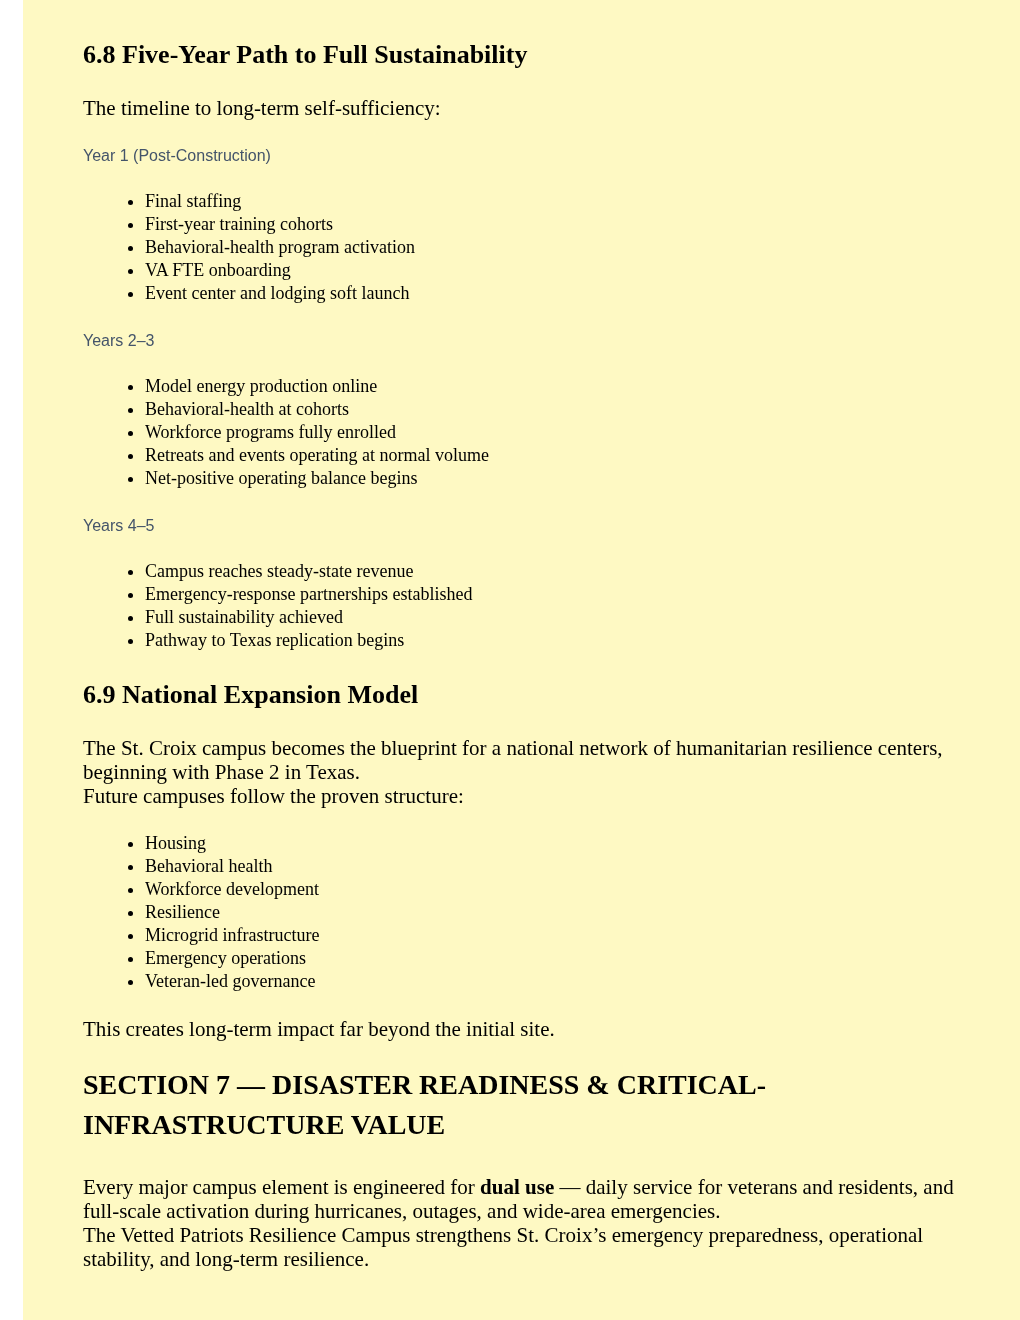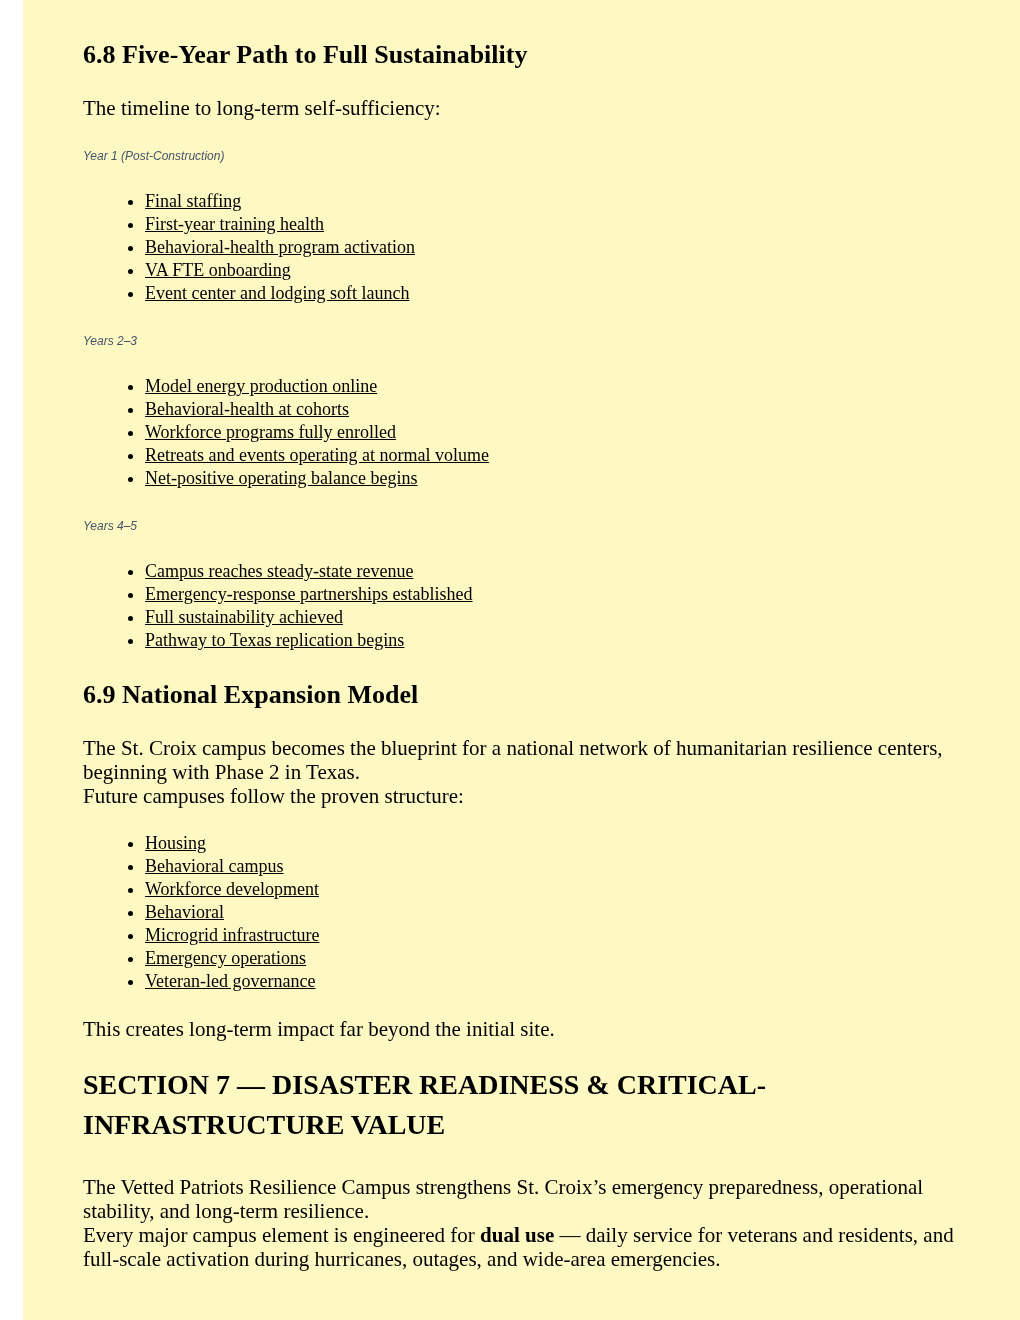--- a/index.html
+++ b/index.html
@@ -31,37 +31,35 @@
     font-family: "Liberation Serif", serif;
     font-weight: bold;
     font-size: 28px;
     line-height: 40px;
     color: #000000;
     margin-top: 24px;
   }
   .subhead {
     font-family: "Liberation Sans", sans-serif;
     font-weight: 400;
-    font-size: 12px;
+    font-size: 16px;
     line-height: 20px;
     color: #44546A;
     margin-top: 26px;
-    font-style: italic;
   }
   .body-p {
     font-size: 21px;
     line-height: 24px;
     margin-top: 26px;
   }
   .pline { display: block; }
   ul.doc-list {
     list-style: disc;
     margin-top: 24px;
     padding-left: 62px;
-    text-decoration: underline;
   }
   ul.doc-list li {
     font-size: 18px;
     line-height: 23px;
   }
   .mt-sm { margin-top: 22px; }
   .mt-md { margin-top: 28px; }
   .mt-lg { margin-top: 30px; }
   strong { font-weight: bold; }
 </style>
@@ -70,21 +68,21 @@
 
 <div class="page">
 
   <h2 class="h-section">6.8 Five-Year Path to Full Sustainability</h2>
 
   <p class="body-p">The timeline to long-term self-sufficiency:</p>
 
   <h3 class="subhead">Year 1 (Post-Construction)</h3>
   <ul class="doc-list">
     <li>Final staffing</li>
-    <li>First-year training health</li>
+    <li>First-year training cohorts</li>
     <li>Behavioral-health program activation</li>
     <li>VA FTE onboarding</li>
     <li>Event center and lodging soft launch</li>
   </ul>
 
   <h3 class="subhead">Years 2–3</h3>
   <ul class="doc-list">
     <li>Model energy production online</li>
     <li>Behavioral-health at cohorts</li>
     <li>Workforce programs fully enrolled</li>
@@ -102,30 +100,30 @@
 
   <h2 class="h-section mt-md">6.9 National Expansion Model</h2>
 
   <p class="body-p">
     <span class="pline">The St. Croix campus becomes the blueprint for a national network of humanitarian resilience centers, beginning with Phase 2 in Texas.</span>
     <span class="pline">Future campuses follow the proven structure:</span>
   </p>
 
   <ul class="doc-list mt-sm">
     <li>Housing</li>
-    <li>Behavioral campus</li>
+    <li>Behavioral health</li>
     <li>Workforce development</li>
-    <li>Behavioral</li>
+    <li>Resilience</li>
     <li>Microgrid infrastructure</li>
     <li>Emergency operations</li>
     <li>Veteran-led governance</li>
   </ul>
 
   <p class="body-p" style="margin-top: 24px;">This creates long-term impact far beyond the initial site.</p>
 
   <h1 class="h-big">SECTION 7 — DISASTER READINESS &amp; CRITICAL-INFRASTRUCTURE VALUE</h1>
 
   <p class="body-p mt-lg">
+    <span class="pline"><span>Every major campus element is engineered for </span><strong>dual use</strong><span> — daily service for veterans and residents, and full-scale activation during hurricanes, outages, and wide-area emergencies.</span></span>
     <span class="pline">The Vetted Patriots Resilience Campus strengthens St. Croix’s emergency preparedness, operational stability, and long-term resilience.</span>
-    <span class="pline"><span>Every major campus element is engineered for </span><strong>dual use</strong><span> — daily service for veterans and residents, and full-scale activation during hurricanes, outages, and wide-area emergencies.</span></span>
   </p>
 
 </div>
 
 </body></html>

